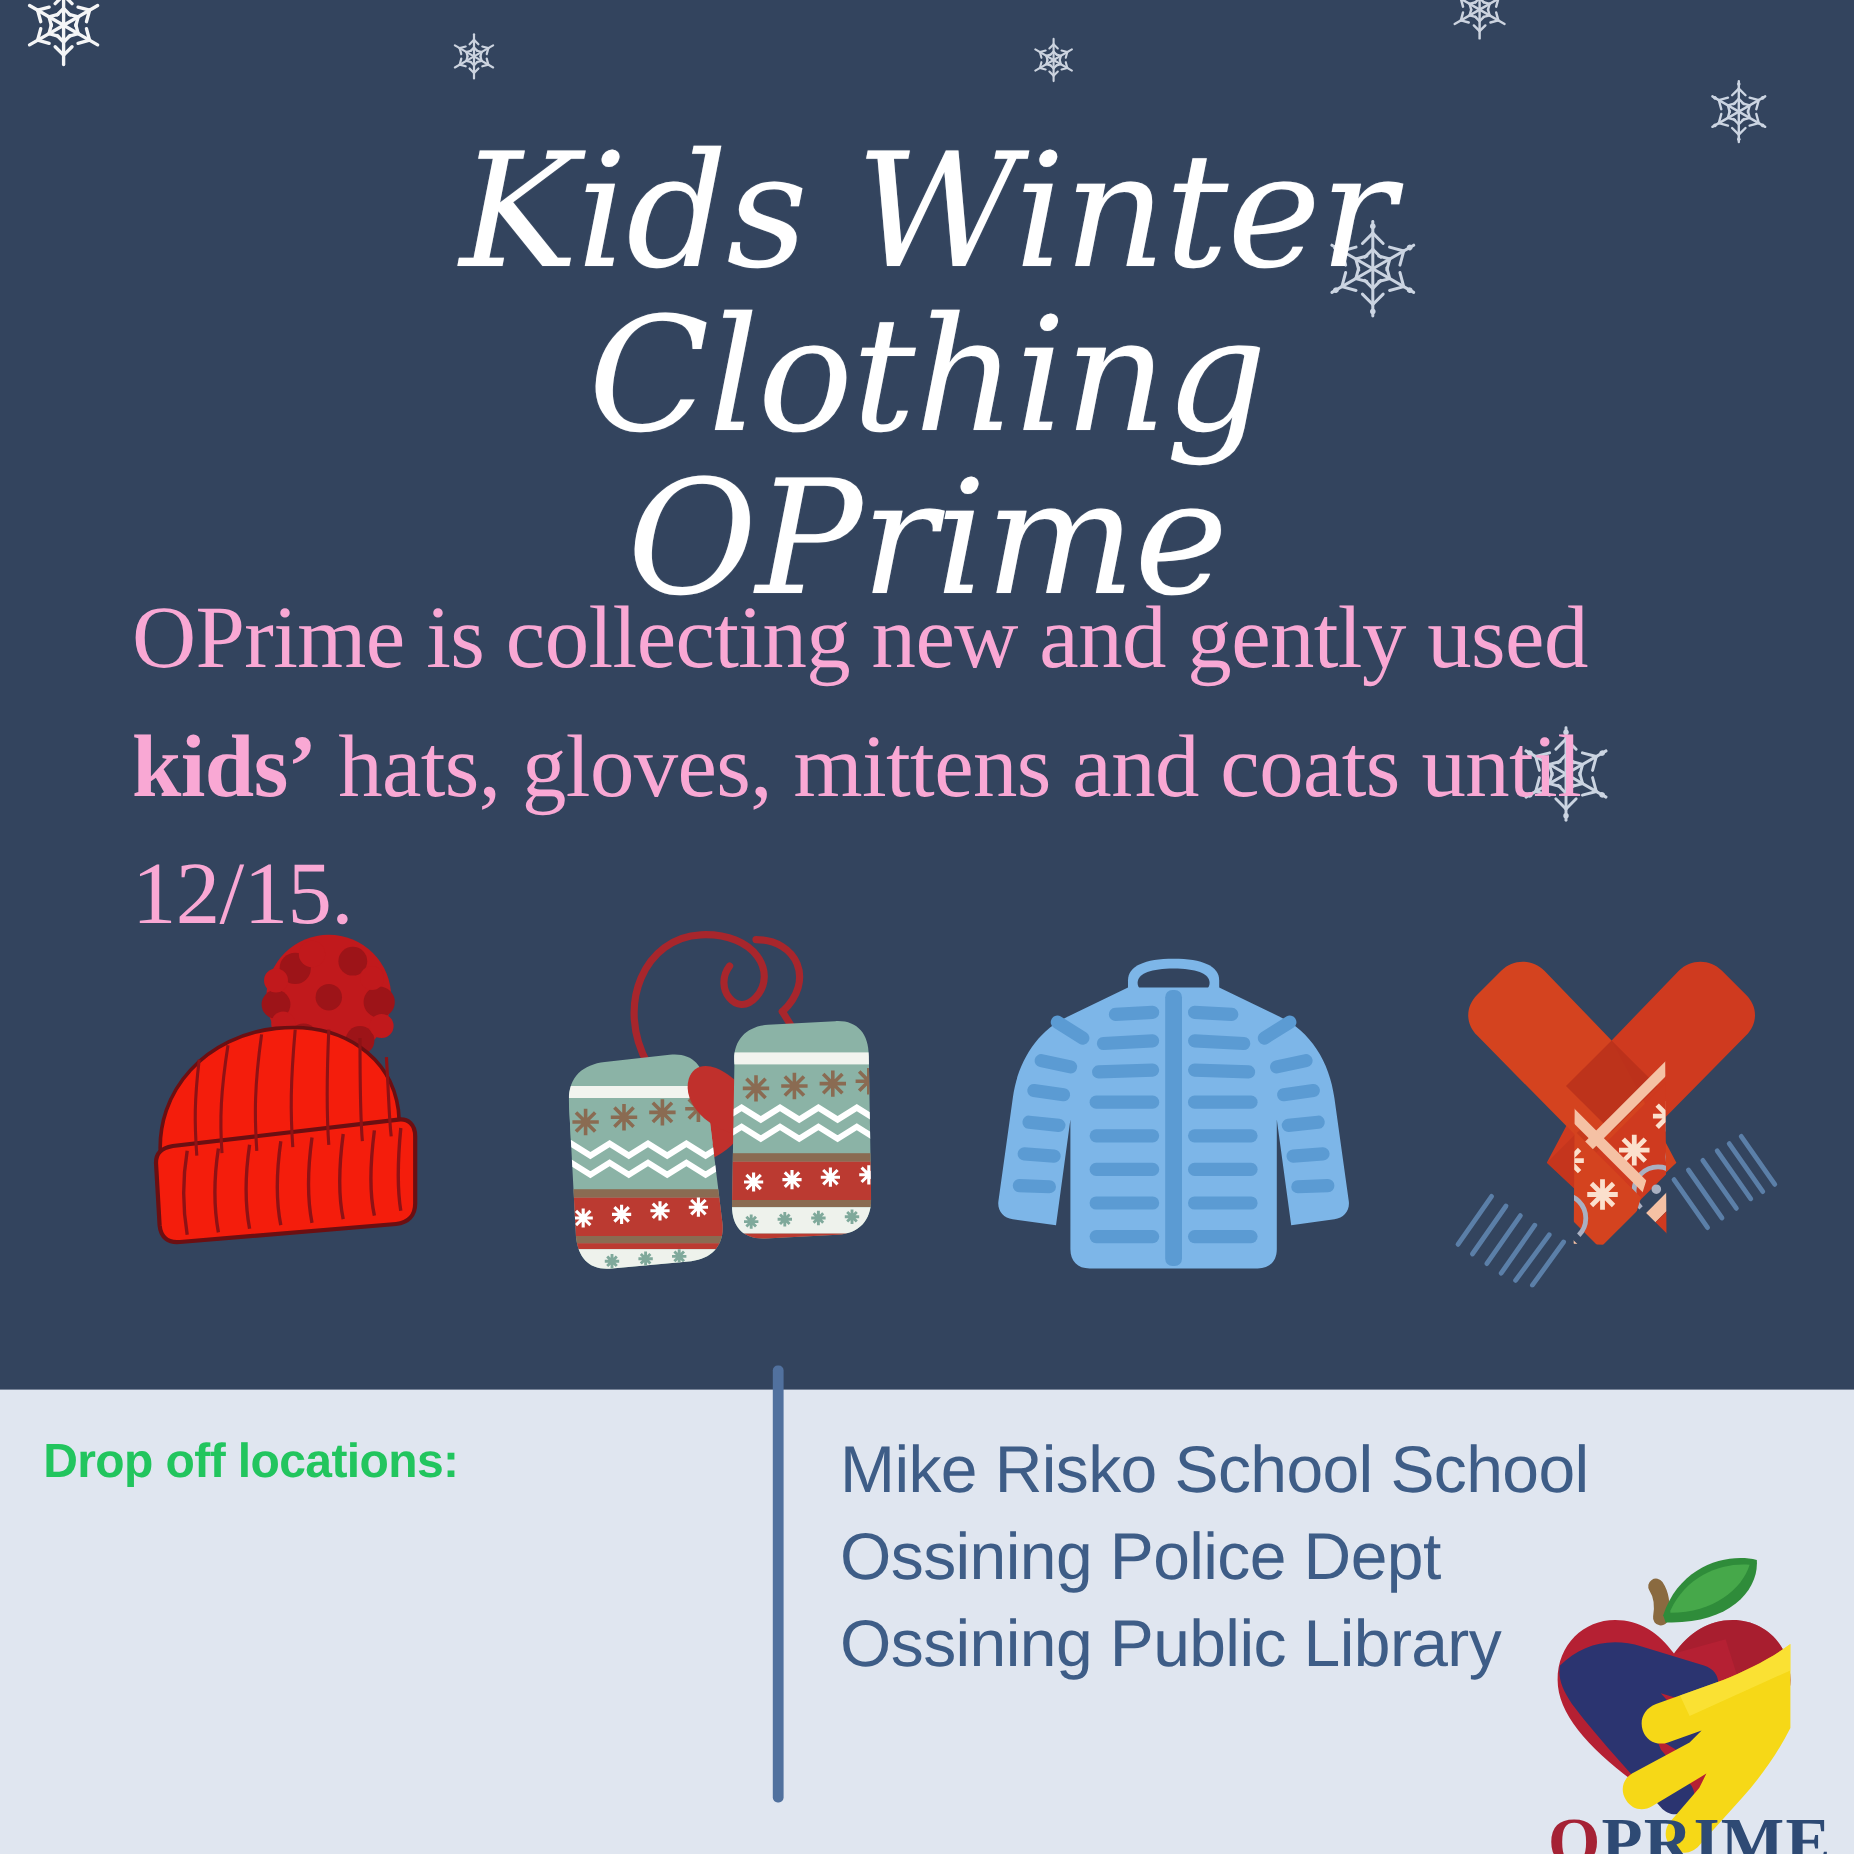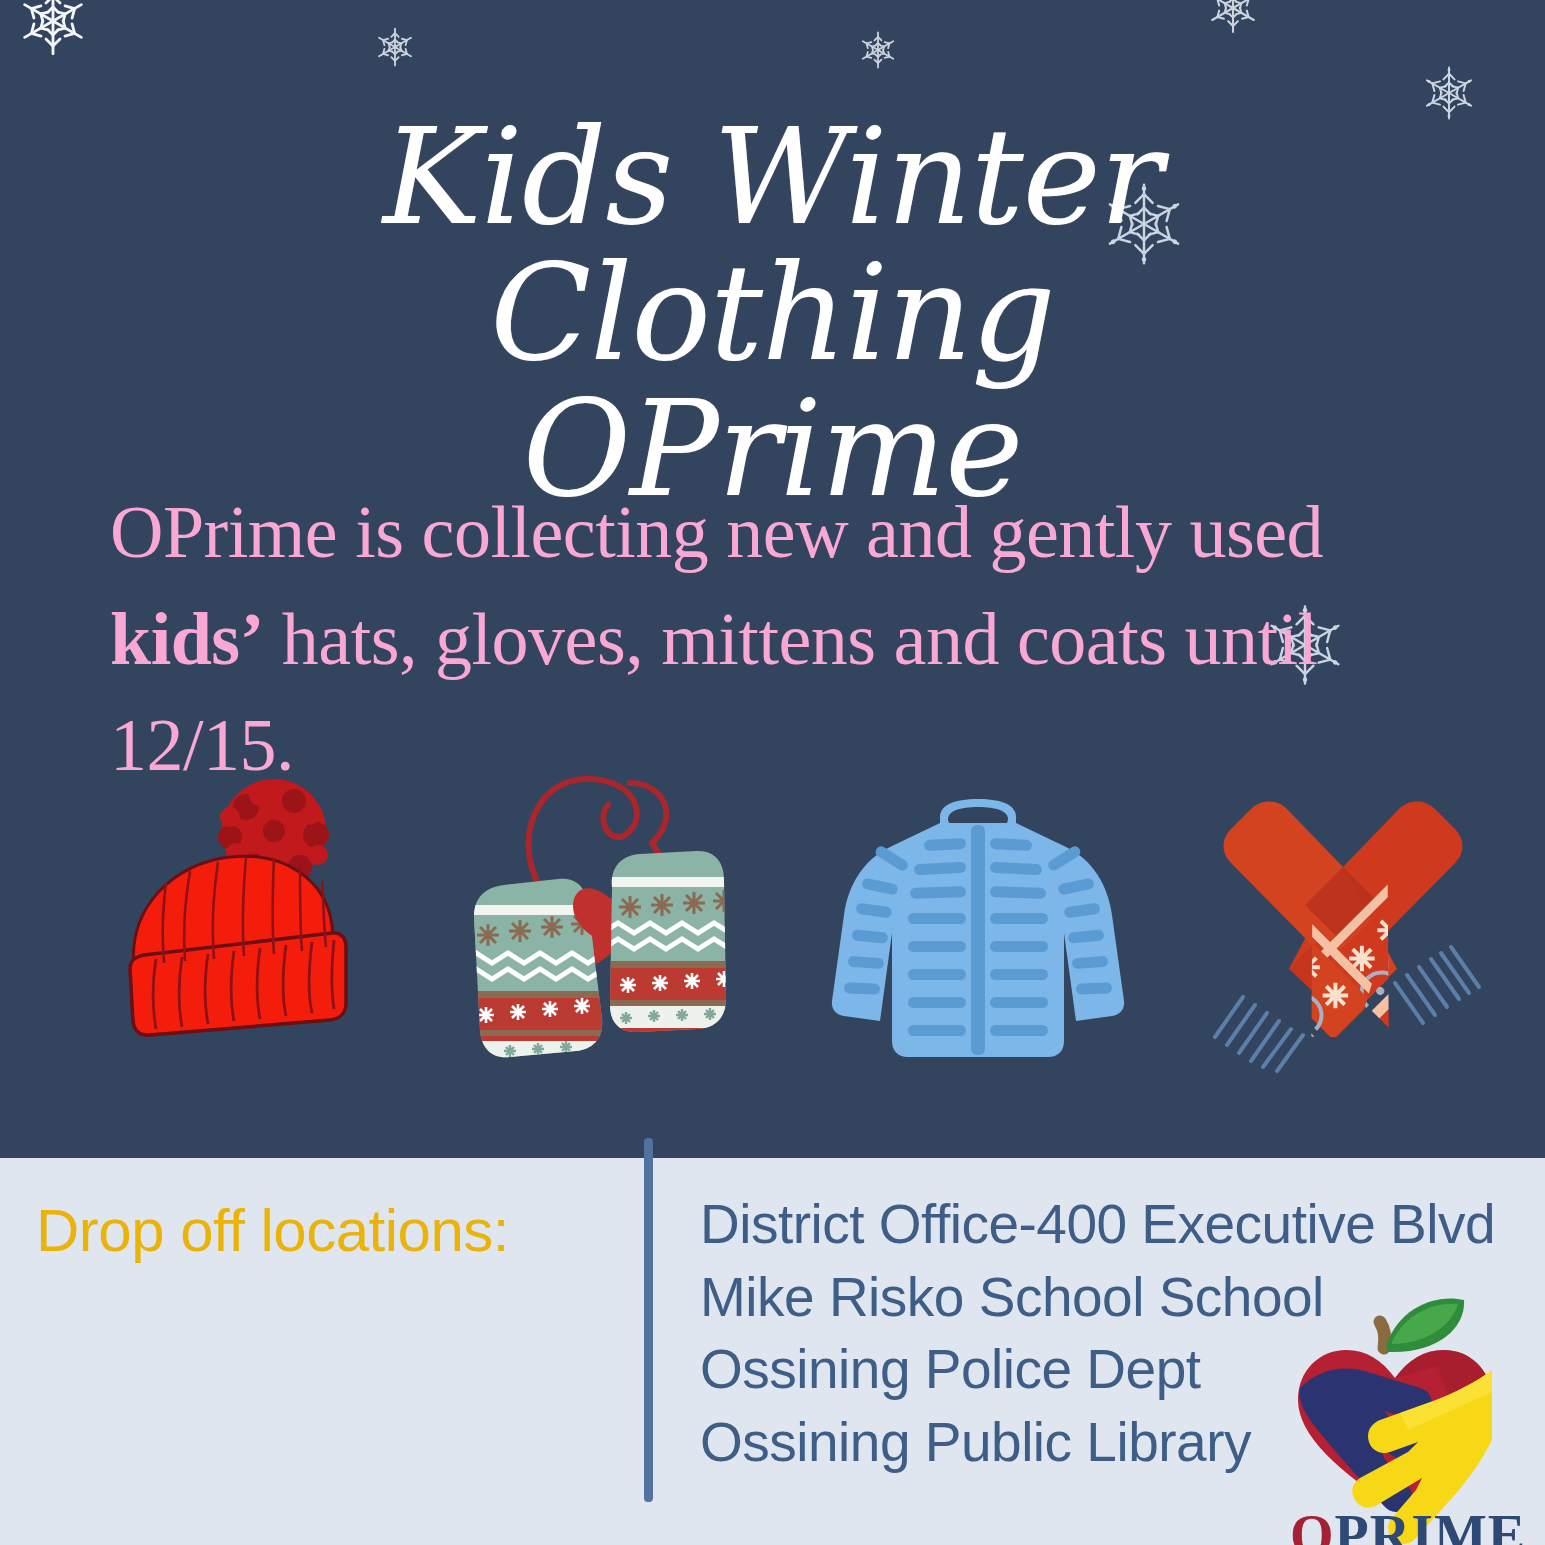--- a/index.html
+++ b/index.html
@@ -70,23 +70,23 @@
     position:absolute;
     left:644px;top:1138px;
     width:9px;height:364px;
     background:#51719e;
     border-radius:4px;
     z-index:4;
   }
   .drop-label{
     position:absolute;
     left:36px;top:1196px;
-    color:#eab308;
-    font-size:60px;
-    font-weight:400;
+    color:#22c55e;
+    font-size:40px;
+    font-weight:700;
     letter-spacing:-.5px;
     white-space:nowrap;
   }
   .loc-list{
     position:absolute;
     left:700px;top:1188px;
     color:#3e5d87;
     font-size:55px;
     font-weight:400;
     line-height:1.32;
@@ -551,21 +551,20 @@
       </svg>
     </div>
   </div>
 
   <div class="panel"></div>
   <div class="divider"></div>
 
   <div class="drop-label">Drop off locations:</div>
 
   <div class="loc-list">
-    <div>District Office-400 Executive Blvd</div>
     <div>Mike Risko School School</div>
     <div>Ossining Police Dept</div>
     <div>Ossining Public Library</div>
   </div>
 
   <div class="logo">
     <svg width="215" height="250" viewBox="0 0 215 250">
       <path d="M96 52 C98 40 96 32 92 26" stroke="#8a6a40" stroke-width="13" fill="none" stroke-linecap="round"></path>
       <path d="M98 50 C112 8 152 -2 176 4 C178 30 152 58 100 56 Z" fill="#2f8c3a"></path>
       <path d="M104 46 C118 16 148 6 170 8 C164 28 140 48 104 48 Z" fill="#46a84a"></path>

